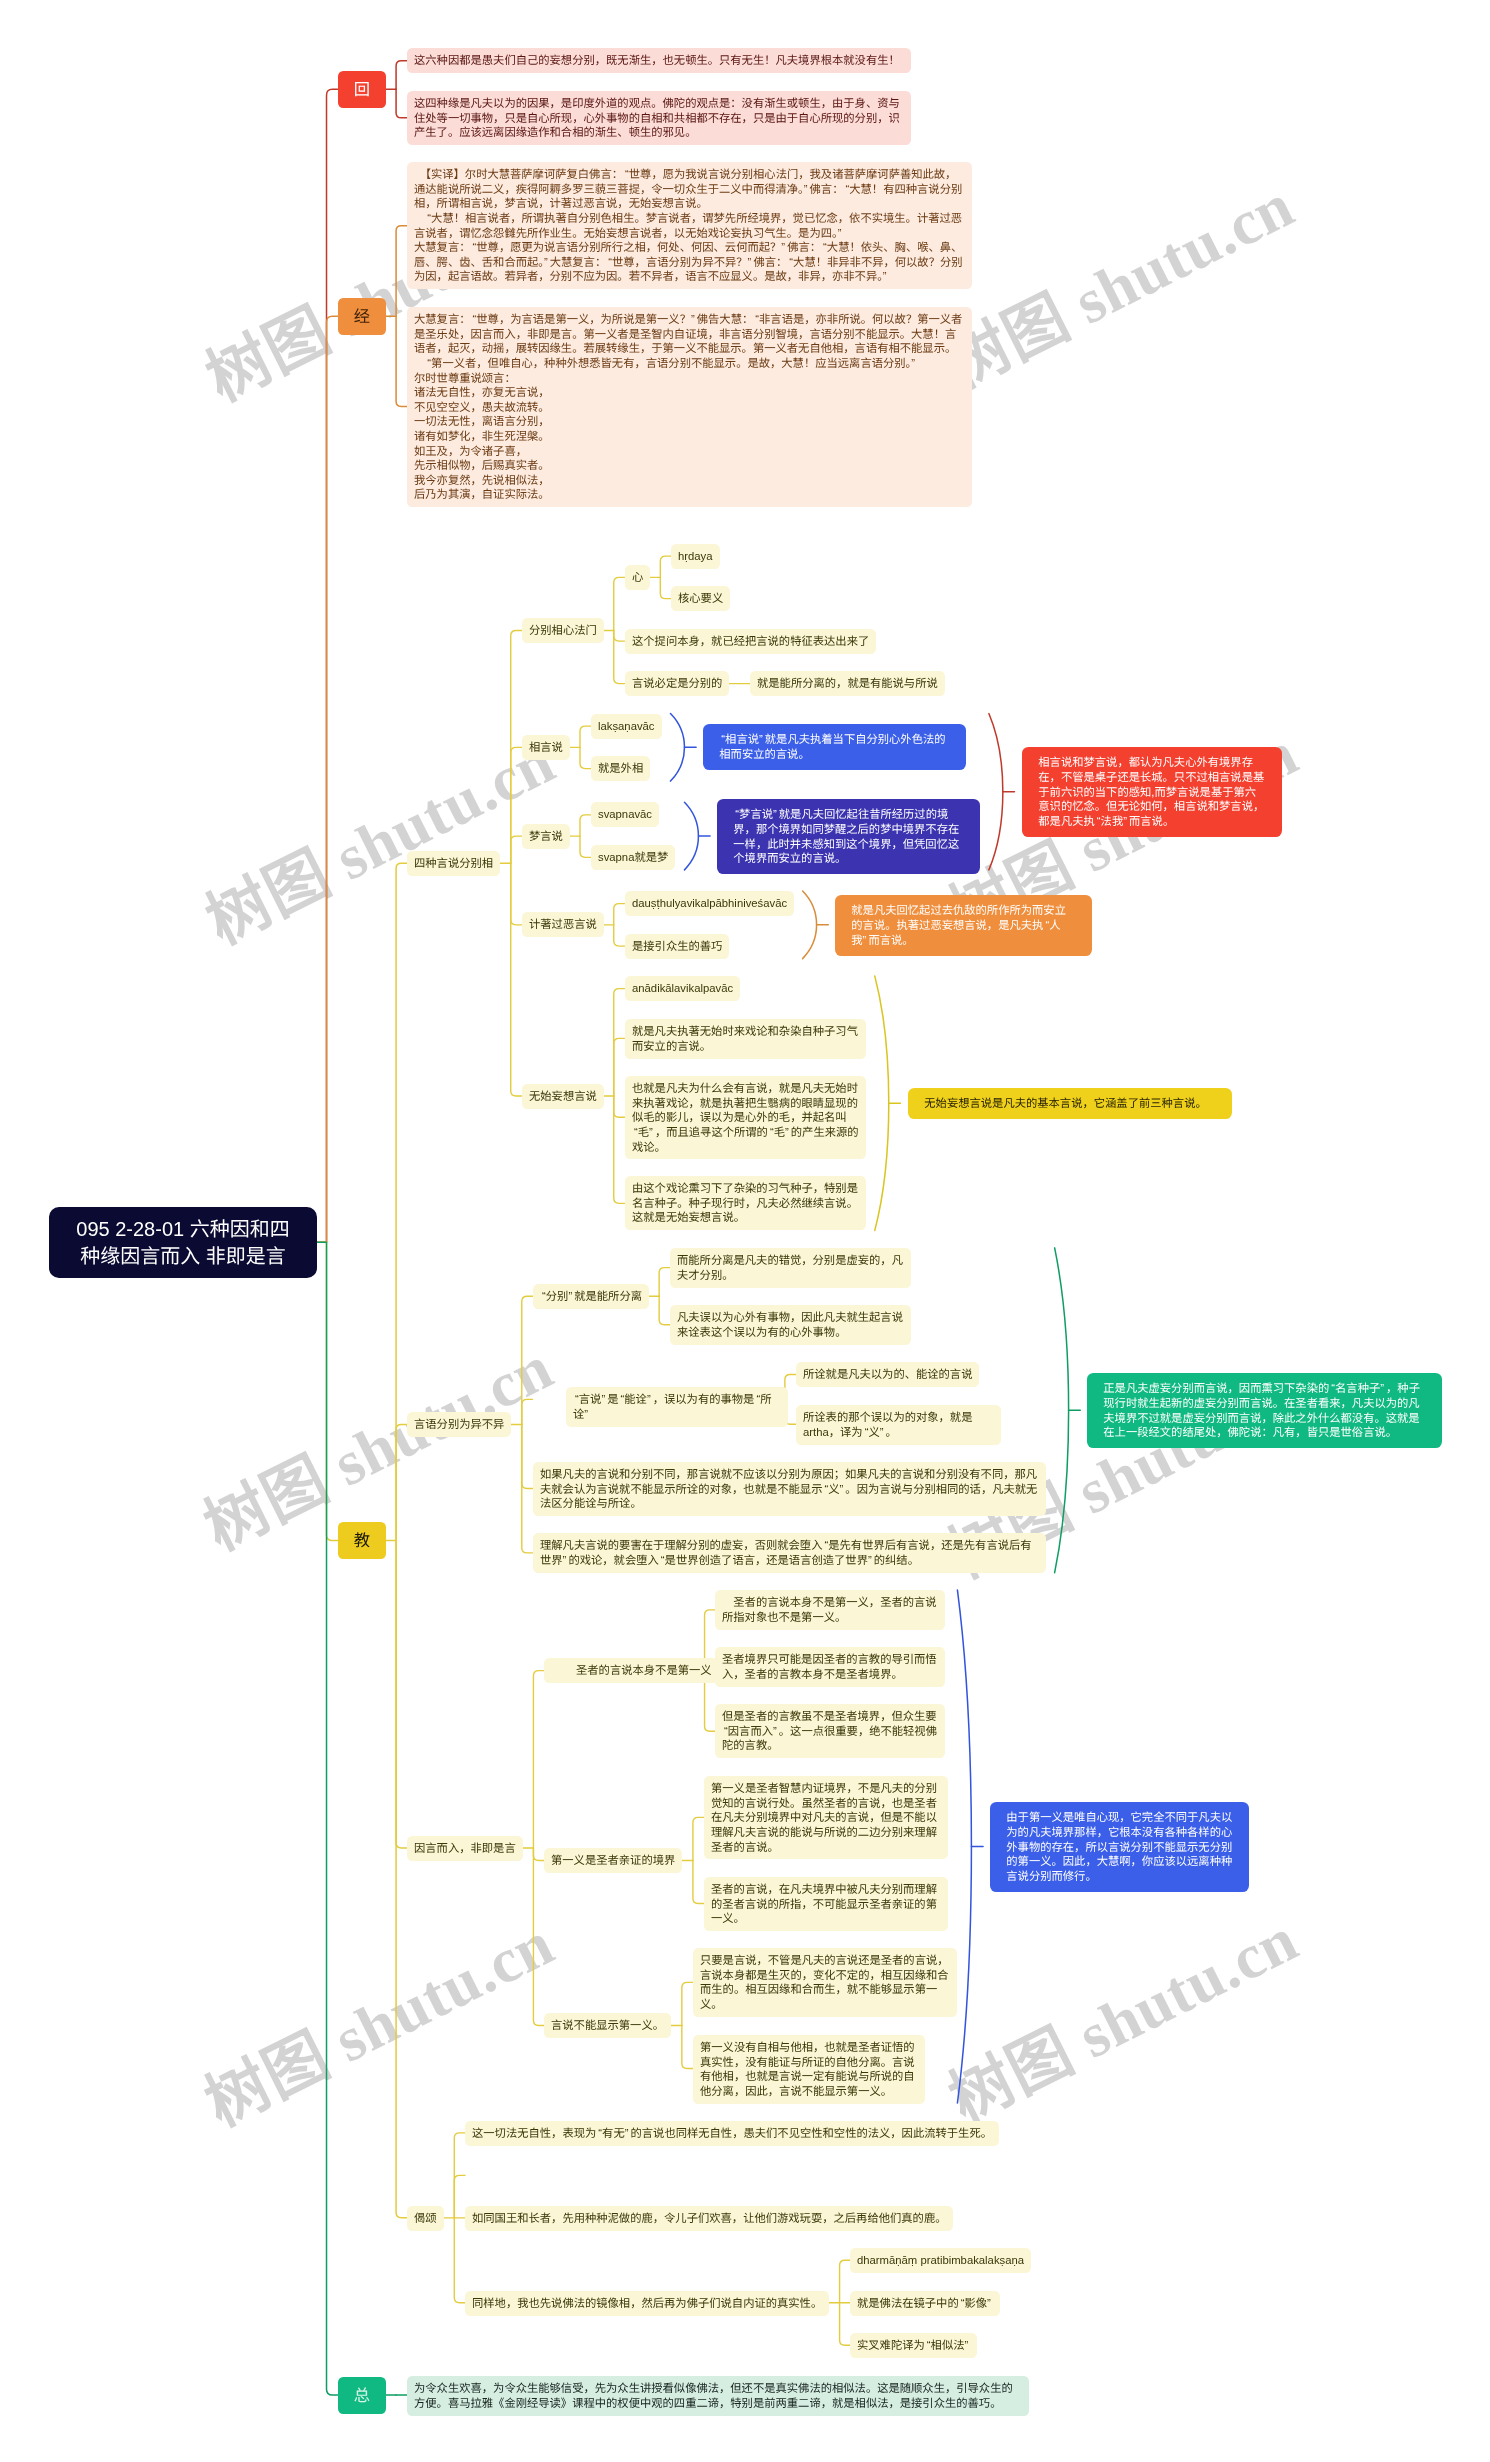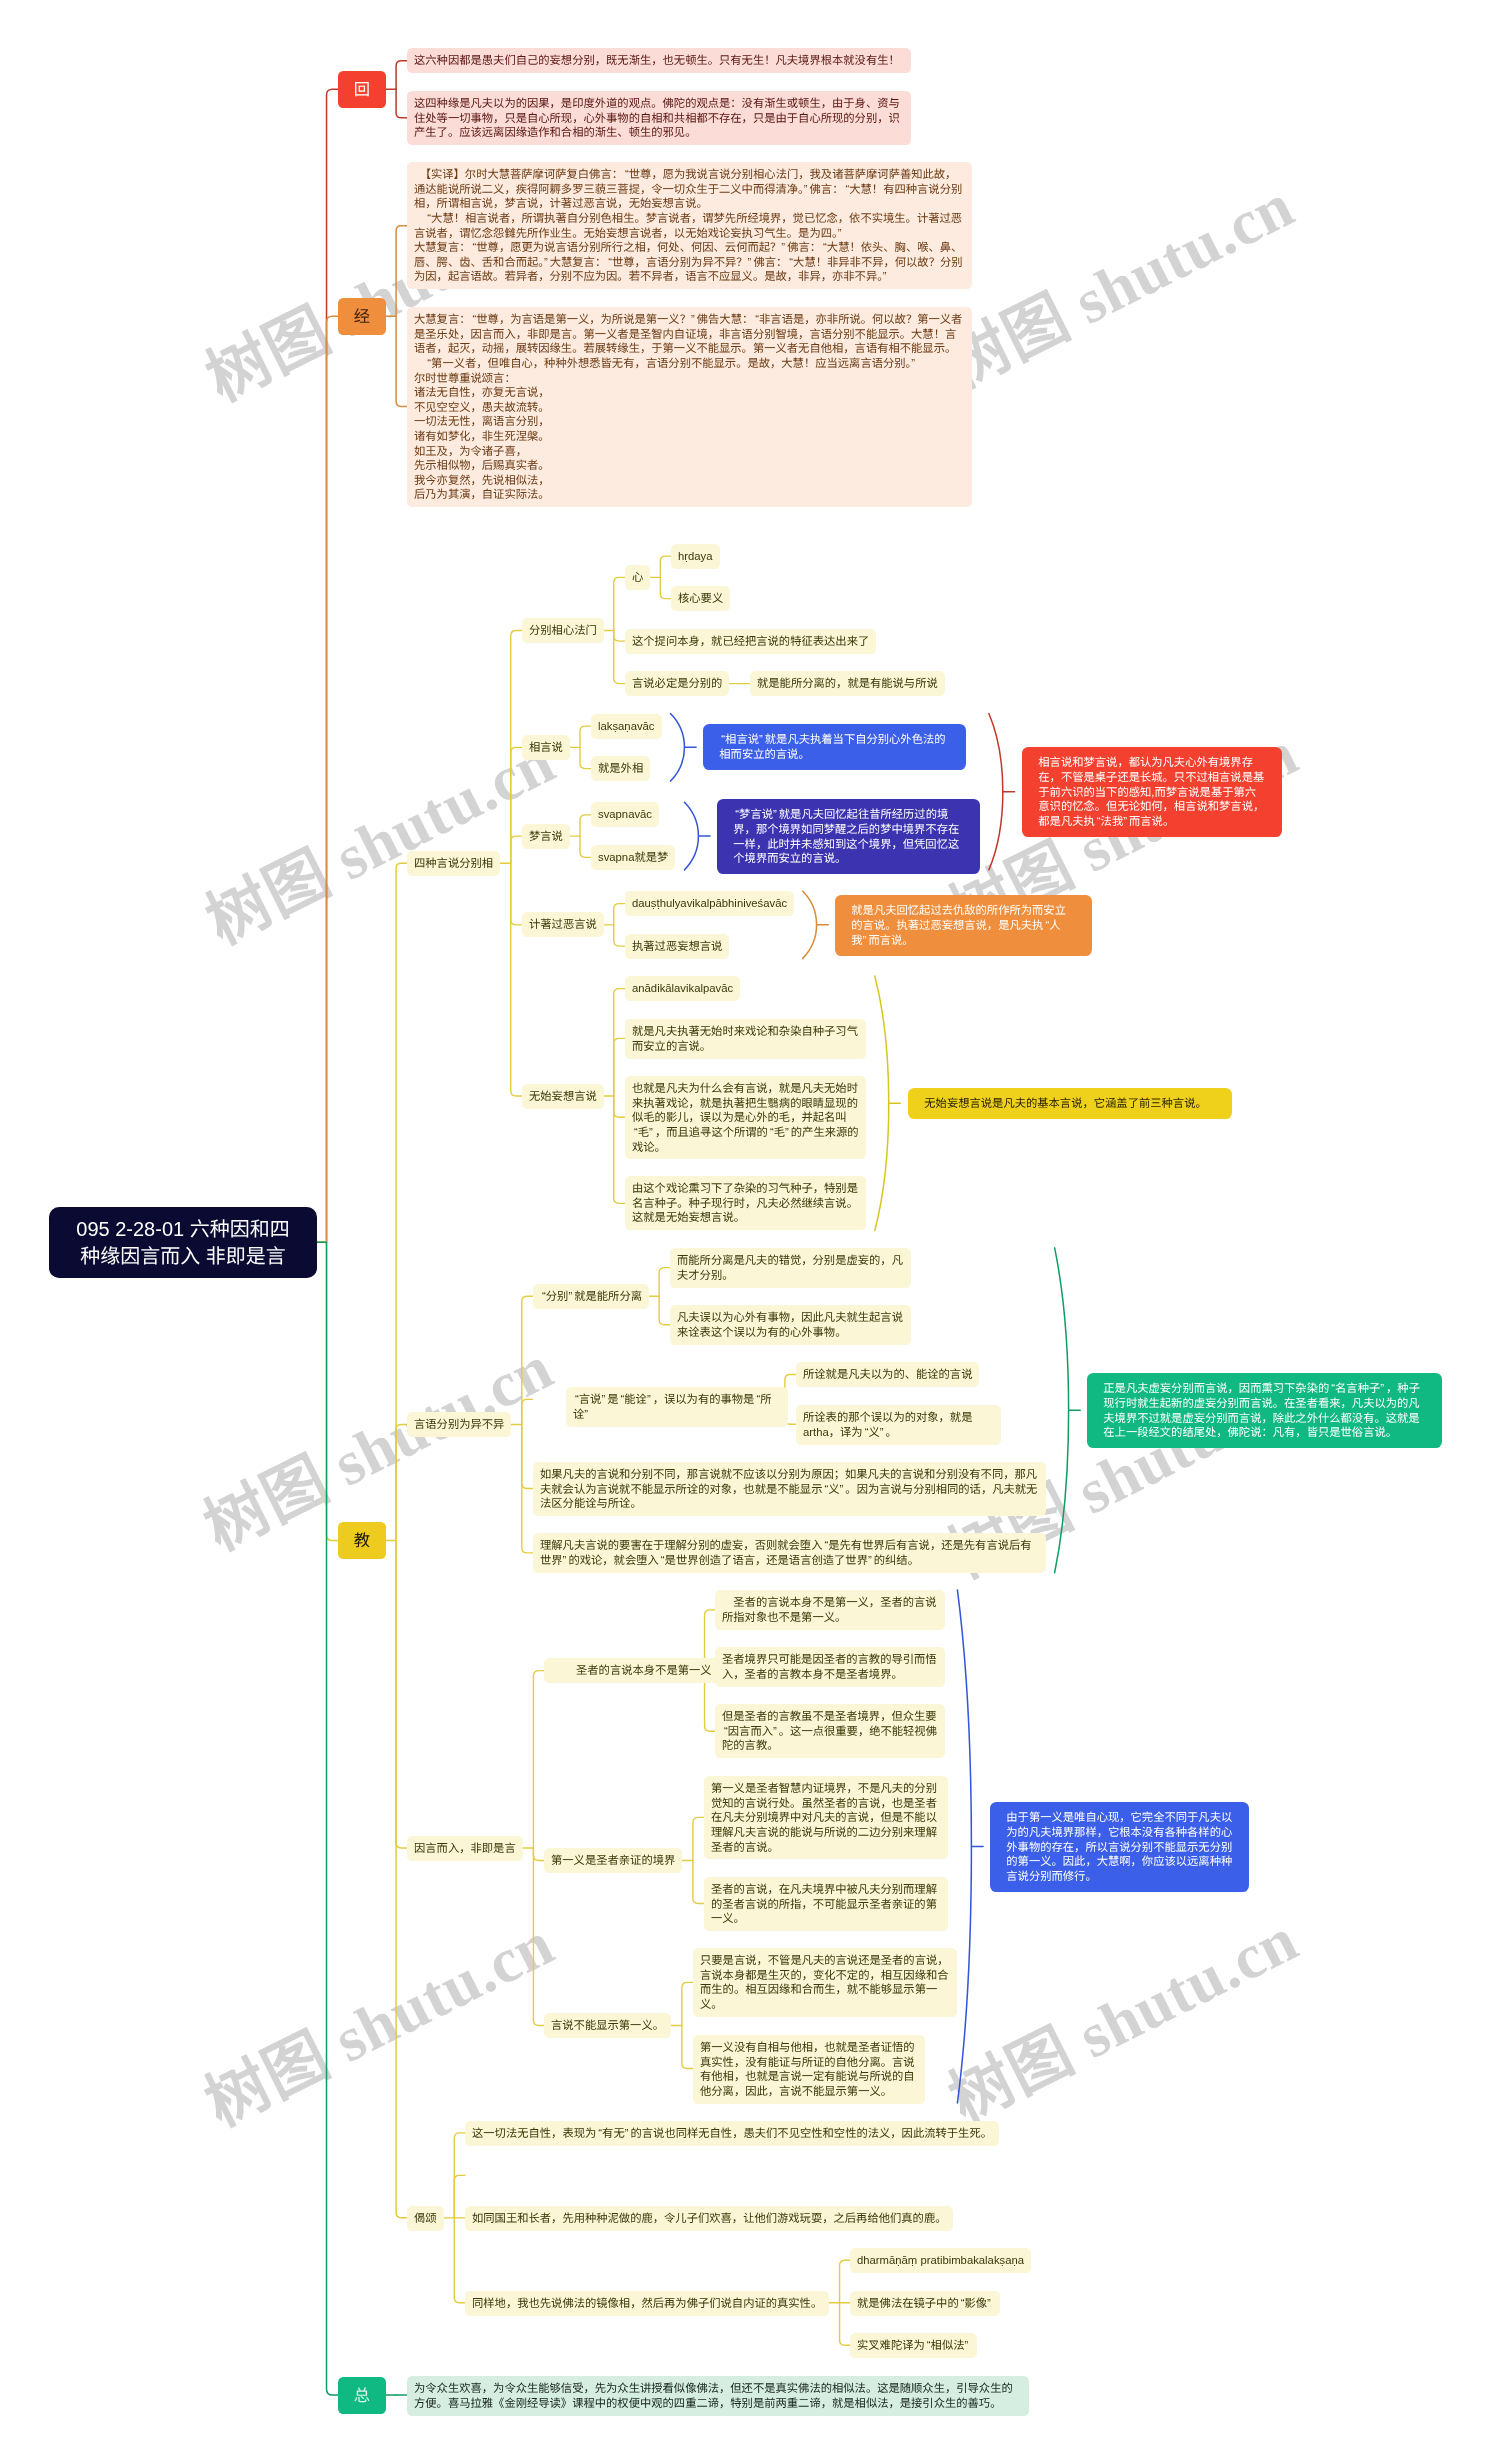--- a/index.html
+++ b/index.html
@@ -179,21 +179,21 @@
       <div class="node st-y" style="left: 522px; top: 735px;">相言说</div>
       <div class="node st-y" style="left: 591px; top: 714px;">lakṣaṇavāc</div>
       <div class="node st-y" style="left: 591px; top: 756px;">就是外相</div>
       <div class="node st-blue" style="width: 263px; left: 703px; top: 724px;"><span class="fwl">“</span>相言说<span class="fwr">”</span>就是凡夫执着当下自分别心外色法的相而安立的言说。</div>
       <div class="node st-y" style="left: 522px; top: 824px;">梦言说</div>
       <div class="node st-y" style="left: 591px; top: 802px;">svapnavāc</div>
       <div class="node st-y" style="left: 591px; top: 845px;">svapna就是梦</div>
       <div class="node st-indigo" style="width: 263px; left: 717px; top: 799px;"><span class="fwl">“</span>梦言说<span class="fwr">”</span>就是凡夫回忆起往昔所经历过的境界，那个境界如同梦醒之后的梦中境界不存在一样，此时并未感知到这个境界，但凭回忆这个境界而安立的言说。</div>
       <div class="node st-y" style="left: 522px; top: 912px;">计著过恶言说</div>
       <div class="node st-y" style="left: 625px; top: 891px;">dauṣṭhulyavikalpābhiniveśavāc</div>
-      <div class="node st-y" style="left: 625px; top: 934px;">执著过恶妄想言说</div>
+      <div class="node st-y" style="left: 625px; top: 934px;">是接引众生的善巧</div>
       <div class="node st-orangeS" style="width: 257px; left: 835px; top: 895px;">就是凡夫回忆起过去仇敌的所作所为而安立的言说。执著过恶妄想言说，是凡夫执<span class="fwl">“</span>人我<span class="fwr">”</span>而言说。</div>
       <div class="node st-y" style="left: 522px; top: 1084px;">无始妄想言说</div>
       <div class="node st-y" style="left: 625px; top: 976px;">anādikālavikalpavāc</div>
       <div class="node st-y" style="width: 241px; left: 625px; top: 1019px;">就是凡夫执著无始时来戏论和杂染自种子习气而安立的言说。</div>
       <div class="node st-y" style="width: 241px; left: 625px; top: 1076px;">也就是凡夫为什么会有言说，就是凡夫无始时来执著戏论，就是执著把生翳病的眼睛显现的似毛的影儿，误以为是心外的毛，并起名叫<span class="fwl">“</span>毛<span class="fwr">”</span>，而且追寻这个所谓的<span class="fwl">“</span>毛<span class="fwr">”</span>的产生来源的戏论。</div>
       <div class="node st-y" style="width: 241px; left: 625px; top: 1176px;">由这个戏论熏习下了杂染的习气种子，特别是名言种子。种子现行时，凡夫必然继续言说。这就是无始妄想言说。</div>
       <div class="node st-yellowS" style="width: 324px; left: 908px; top: 1088px;">无始妄想言说是凡夫的基本言说，它涵盖了前三种言说。</div>
       <div class="node st-redS" style="width: 260px; left: 1022px; top: 747px;">相言说和梦言说，都认为凡夫心外有境界存在，不管是桌子还是长城。只不过相言说是基于前六识的当下的感知,而梦言说是基于第六意识的忆念。但无论如何，相言说和梦言说，都是凡夫执<span class="fwl">“</span>法我<span class="fwr">”</span>而言说。</div>
       <div class="node st-y" style="left: 407px; top: 1412px;">言语分别为异不异</div>
       <div class="node st-y" style="left: 533px; top: 1284px;"><span class="fwl">“</span>分别<span class="fwr">”</span>就是能所分离</div>

